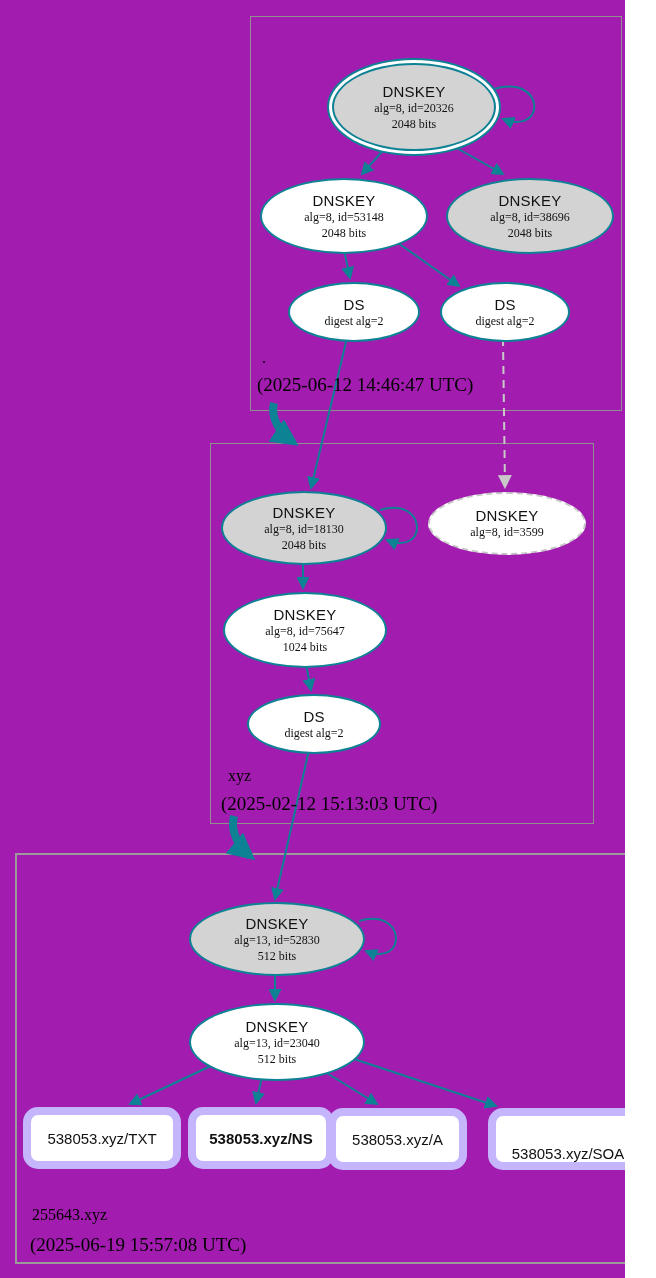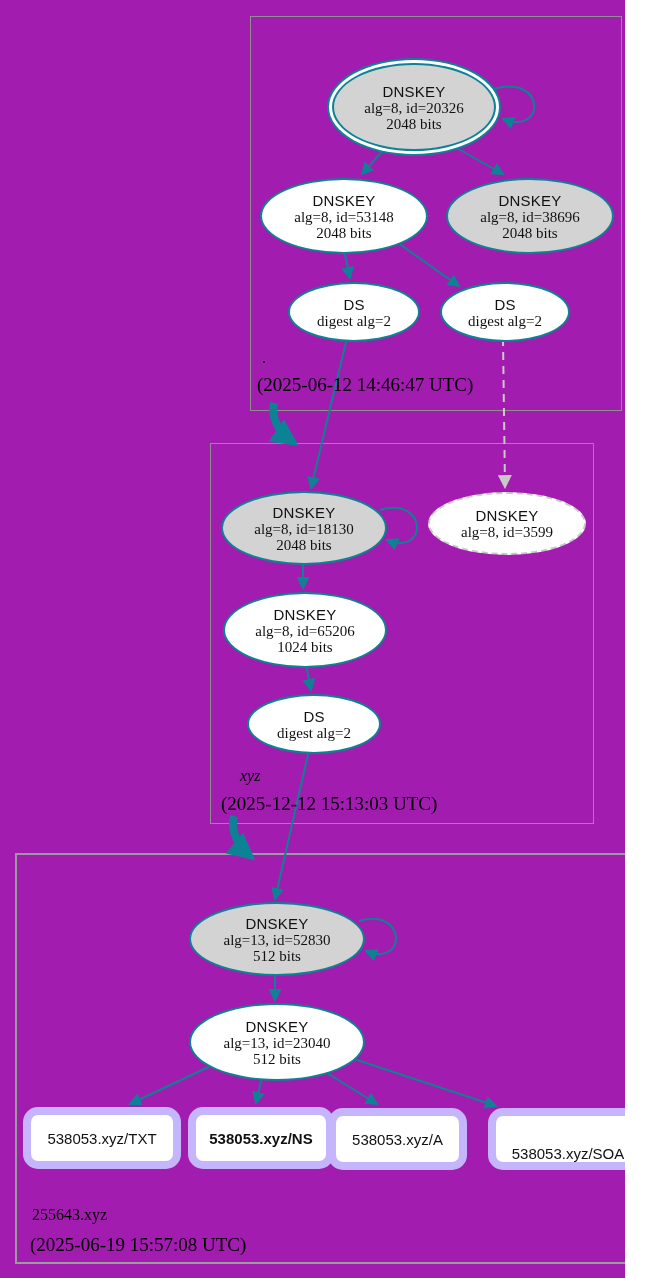--- a/index.html
+++ b/index.html
@@ -10,21 +10,21 @@
   .zonebox.thick{border:2px solid #9b9b9b;}
   svg#edges{position:absolute;left:0;top:0;z-index:5;}
   .node{position:absolute;z-index:10;display:flex;flex-direction:column;align-items:center;
         justify-content:center;text-align:center;color:#111;}
   .ellipse{border-radius:50%;background:#fff;border:2px solid #0e8295;}
   .ellipse.gray{background:#d3d3d3;}
   .ellipse.sep{box-shadow:0 0 0 3px #ffffff,0 0 0 5px #0e8295;}
   .ellipse.dashed{border:2px dashed #c9c9c9;background:#fff;}
   .rrset{border-radius:15px;background:#fff;border:8px solid #c4b5fd;}
   .ntitle{font-size:15px;line-height:17px;letter-spacing:.2px;}
-  .ndetail,.nbits{font-family:"Liberation Serif",serif;font-size:15px;line-height:16px;}
+  .ndetail,.nbits{font-family:"Liberation Serif",serif;font-size:12px;line-height:16px;}
   .rrlabel{font-size:15px;}
   .zlabel{position:absolute;z-index:10;font-family:"Liberation Serif",serif;font-size:16px;color:#000;}
   .zts{position:absolute;z-index:10;font-family:"Liberation Serif",serif;font-size:19px;color:#000;}
 </style>
 </head>
 <body>
 
 <div id="stage">
 
   <div class="zonebox thin" style="left:250px;top:16px;width:370px;height:393px;"></div>
@@ -98,29 +98,29 @@
     <span class="ntitle">DNSKEY</span>
     <span class="ndetail">alg=8, id=18130</span>
     <span class="nbits">2048 bits</span>
   </div>
   <div class="node ellipse dashed" style="left:428px;top:492px;width:154px;height:59px;">
     <span class="ntitle">DNSKEY</span>
     <span class="ndetail">alg=8, id=3599</span>
   </div>
   <div class="node ellipse" style="left:223px;top:592px;width:160px;height:72px;">
     <span class="ntitle">DNSKEY</span>
-    <span class="ndetail">alg=8, id=65206</span>
+    <span class="ndetail">alg=8, id=75647</span>
     <span class="nbits">1024 bits</span>
   </div>
   <div class="node ellipse" style="left:247px;top:694px;width:130px;height:56px;">
     <span class="ntitle">DS</span>
     <span class="ndetail">digest alg=2</span>
   </div>
-  <div class="zlabel" style="left:240px;top:767px;font-style:italic;">xyz</div>
-  <div class="zts" style="left:221px;top:793px;">(2025-12-12 15:13:03 UTC)</div>
+  <div class="zlabel" style="left:228px;top:767px;">xyz</div>
+  <div class="zts" style="left:221px;top:793px;">(2025-02-12 15:13:03 UTC)</div>
 
   <div class="node ellipse gray" style="left:189px;top:902px;width:172px;height:70px;">
     <span class="ntitle">DNSKEY</span>
     <span class="ndetail">alg=13, id=52830</span>
     <span class="nbits">512 bits</span>
   </div>
   <div class="node ellipse" style="left:189px;top:1003px;width:172px;height:74px;">
     <span class="ntitle">DNSKEY</span>
     <span class="ndetail">alg=13, id=23040</span>
     <span class="nbits">512 bits</span>

